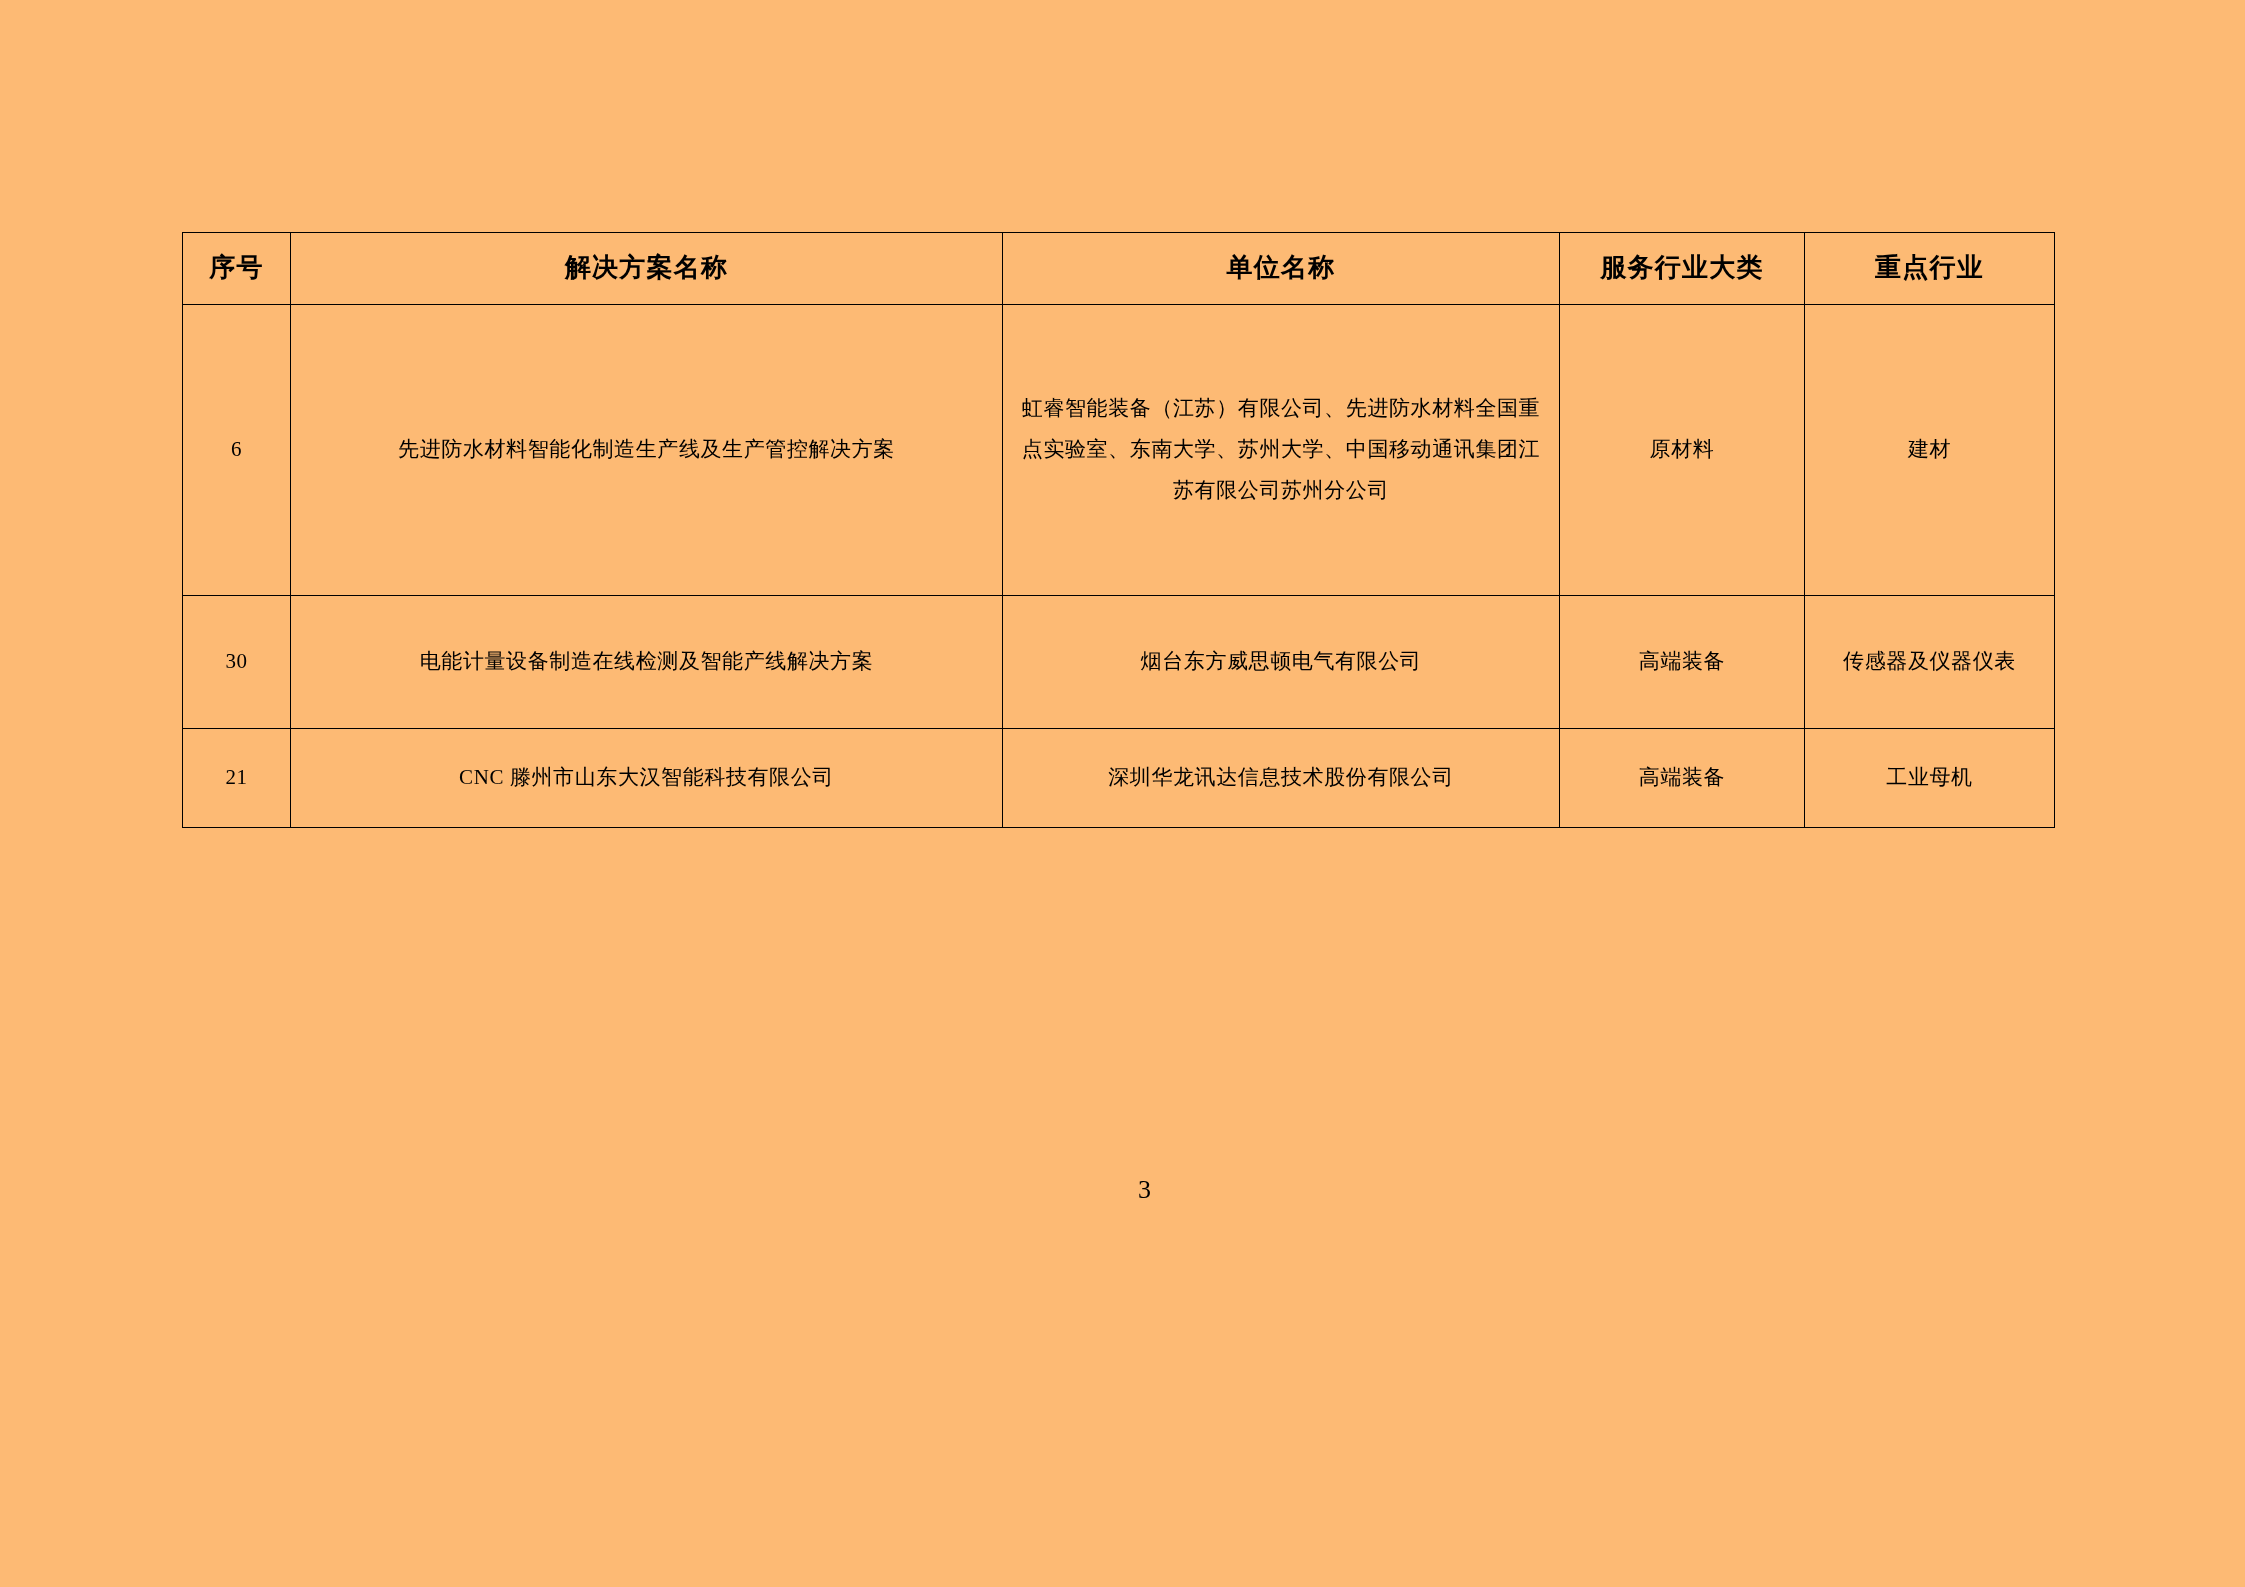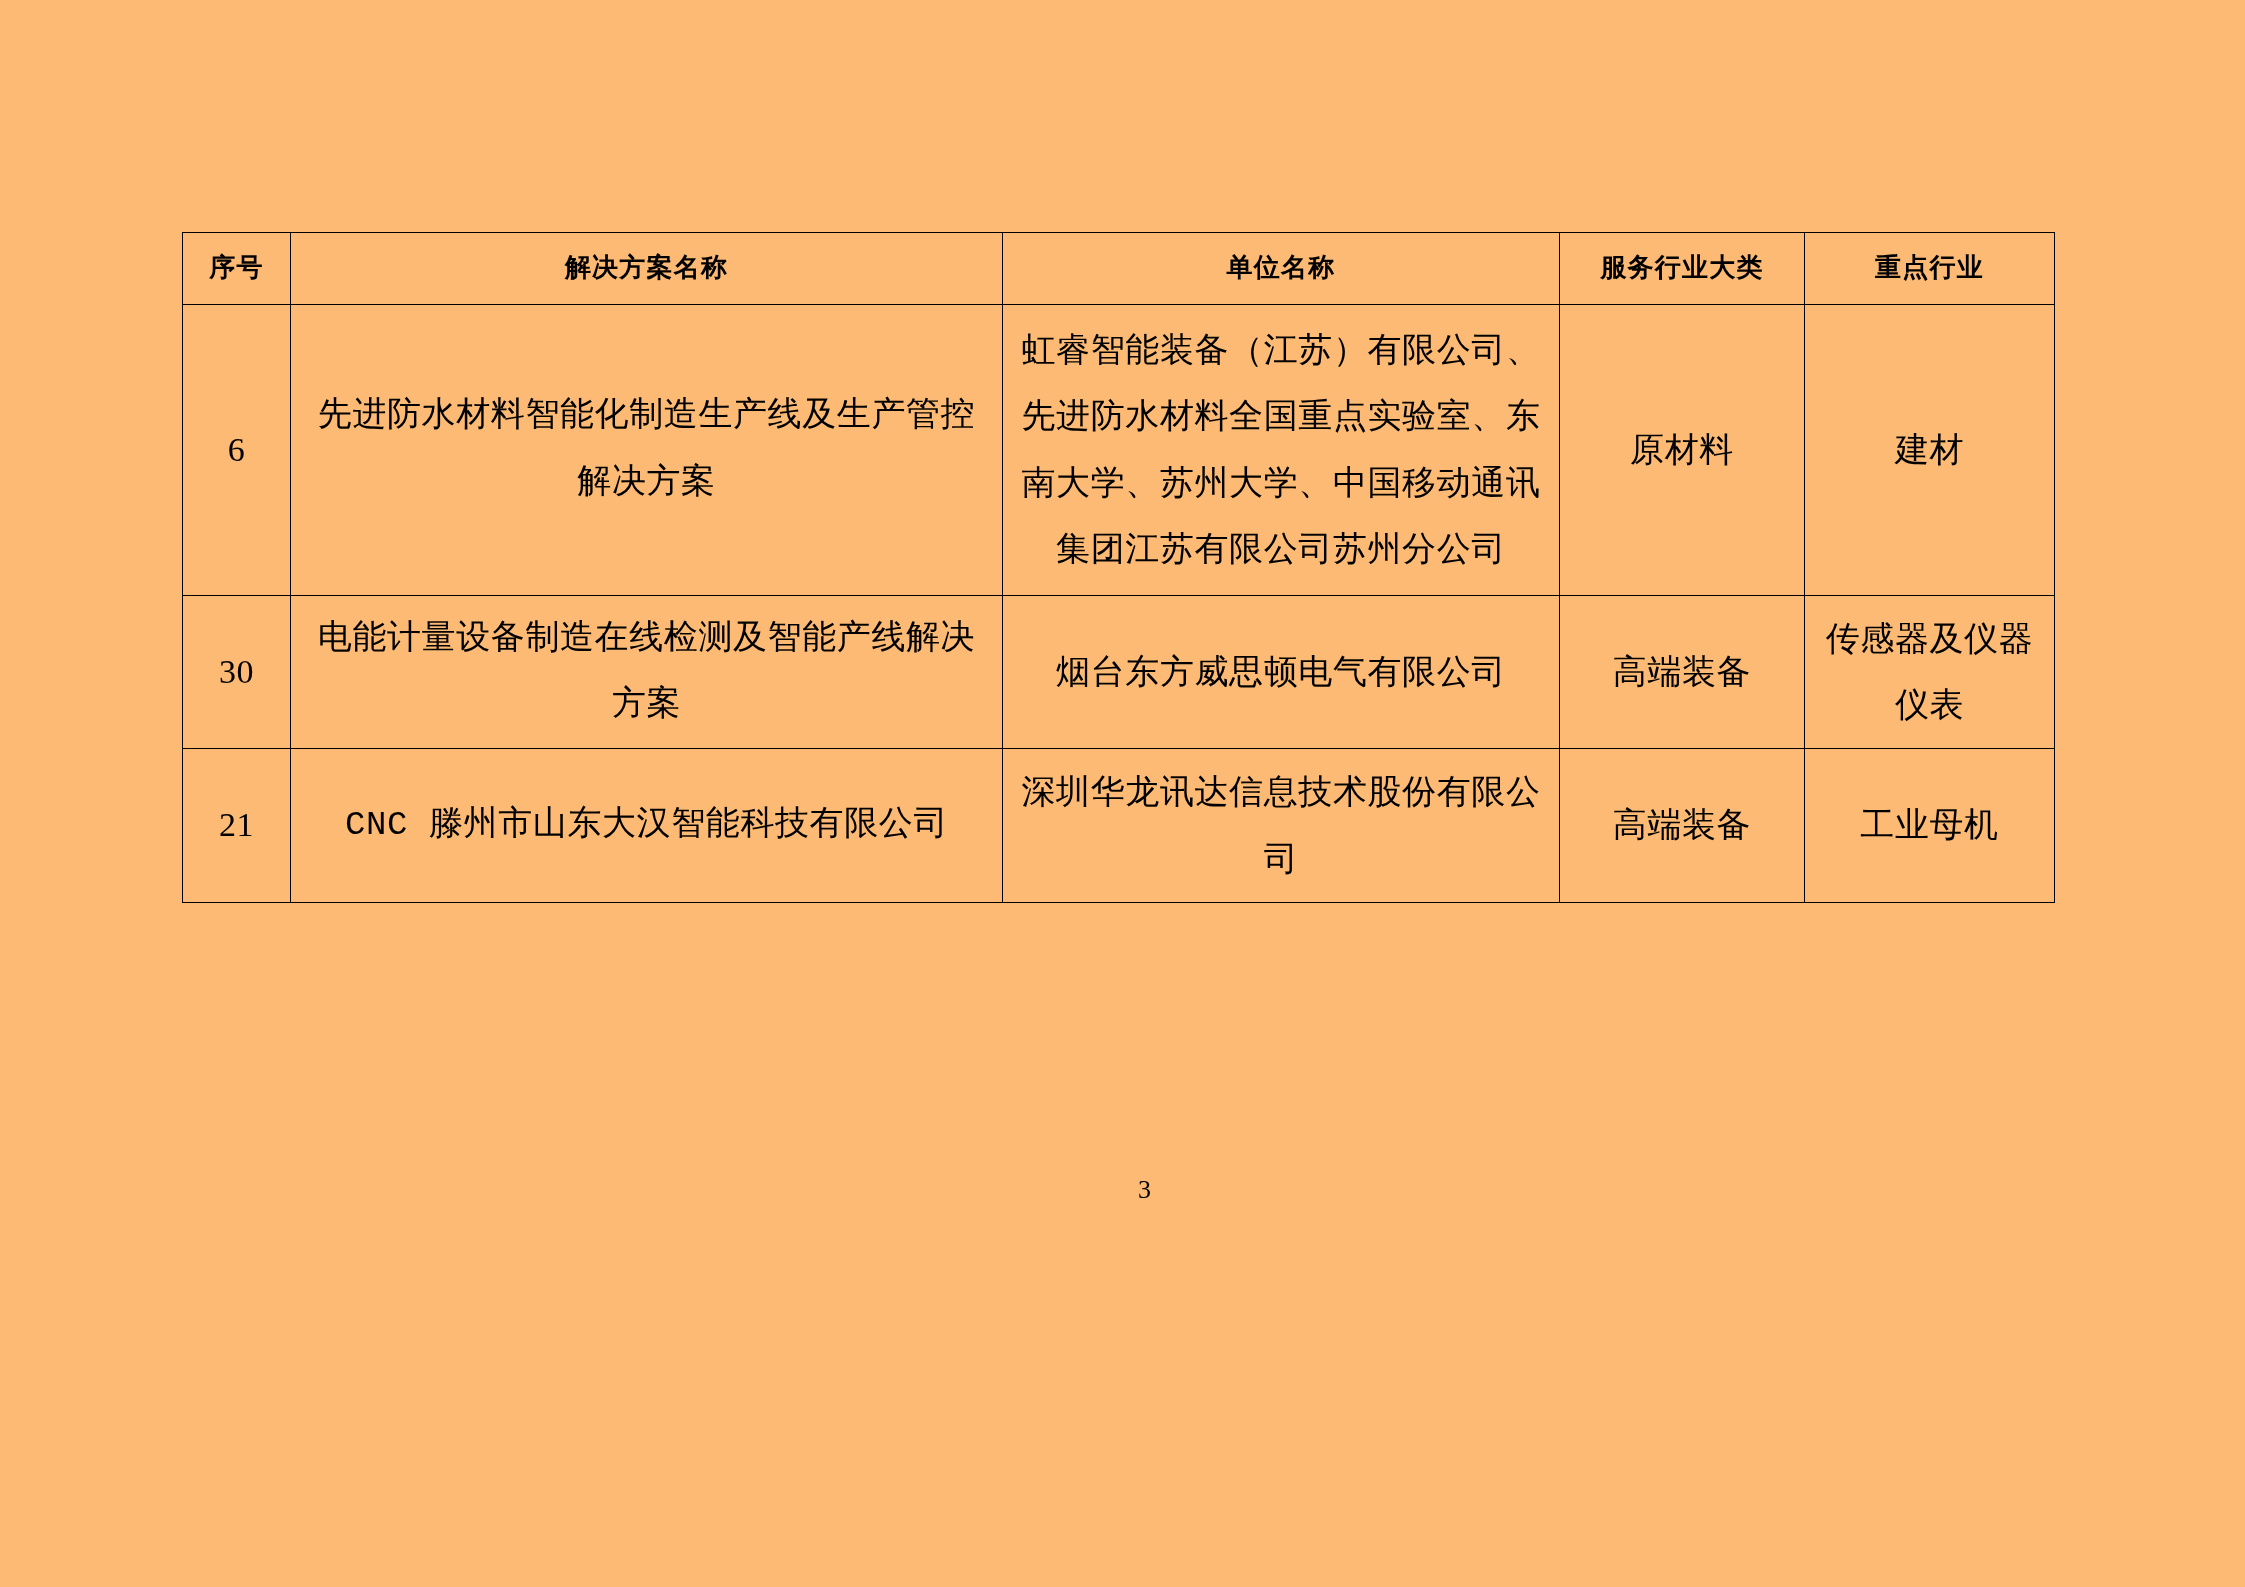--- a/index.html
+++ b/index.html
@@ -33,39 +33,38 @@
     border-collapse: collapse;
     width: 100%;
     table-layout: fixed;
   }
   table.doc-table td, table.doc-table th {
     border: 1.6px solid #000000;
     padding: 10px 12px;
     text-align: center;
     vertical-align: middle;
     font-weight: normal;
-    font-size: 34px;
+    font-size: 21px;
     line-height: 1.95;
     letter-spacing: 0.6px;
   }
   table.doc-table th {
     font-weight: bold;
     font-size: 26px;
     letter-spacing: 1.2px;
   }
   .col-idx { width: 108px; }
   .col-name { width: 712px; }
   .col-unit { width: 557px; }
   .col-ind { width: 245px; }
   .col-key { width: 250px; }
 
   .cell-name {
     padding-left: 22px;
     padding-right: 22px;
-    font-family: Liberation Mono, monospace;
   }
   .cell-unit {
     padding-left: 18px;
     padding-right: 18px;
   }
   .row-tall td { height: 270px; }
   .row-mid td { height: 118px; }
   .row-short td { height: 78px; }
   .row-med td { height: 112px; }
 

